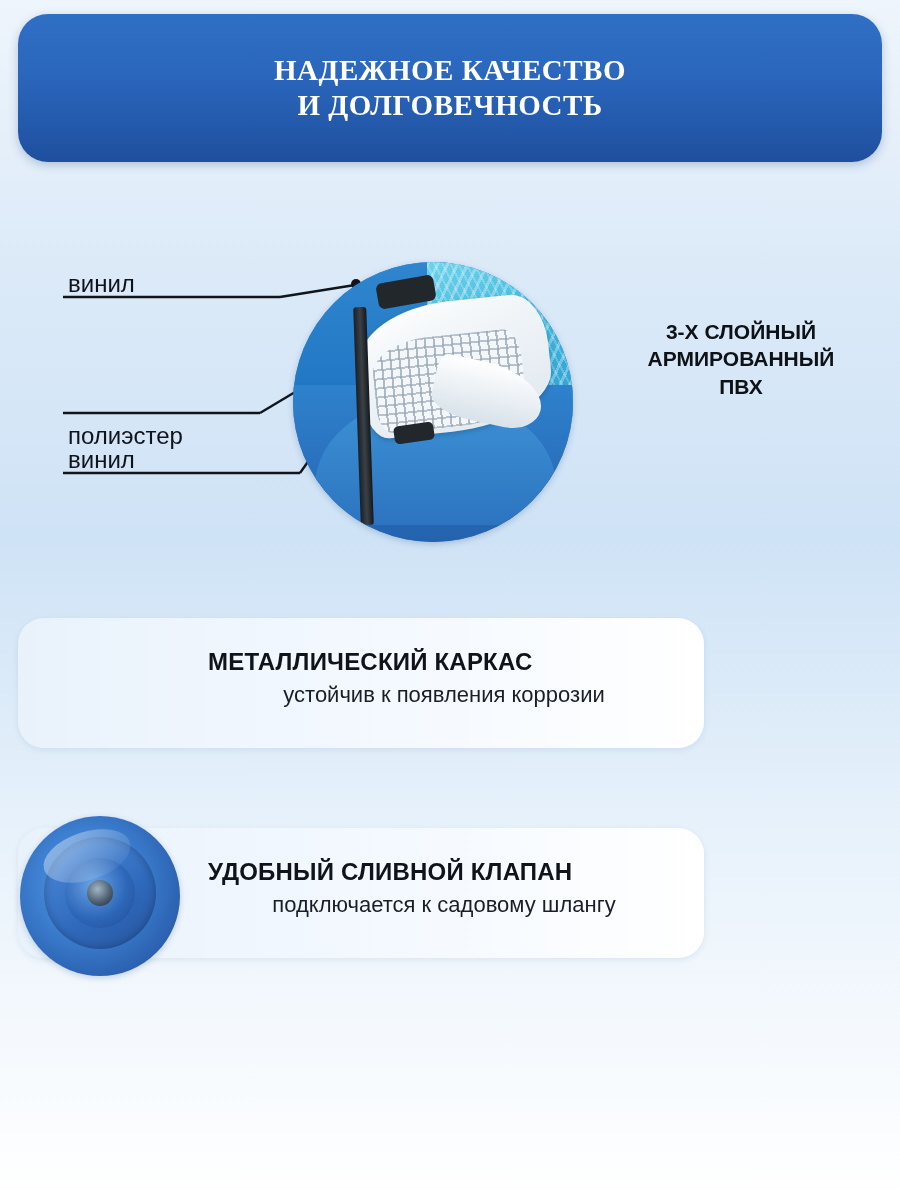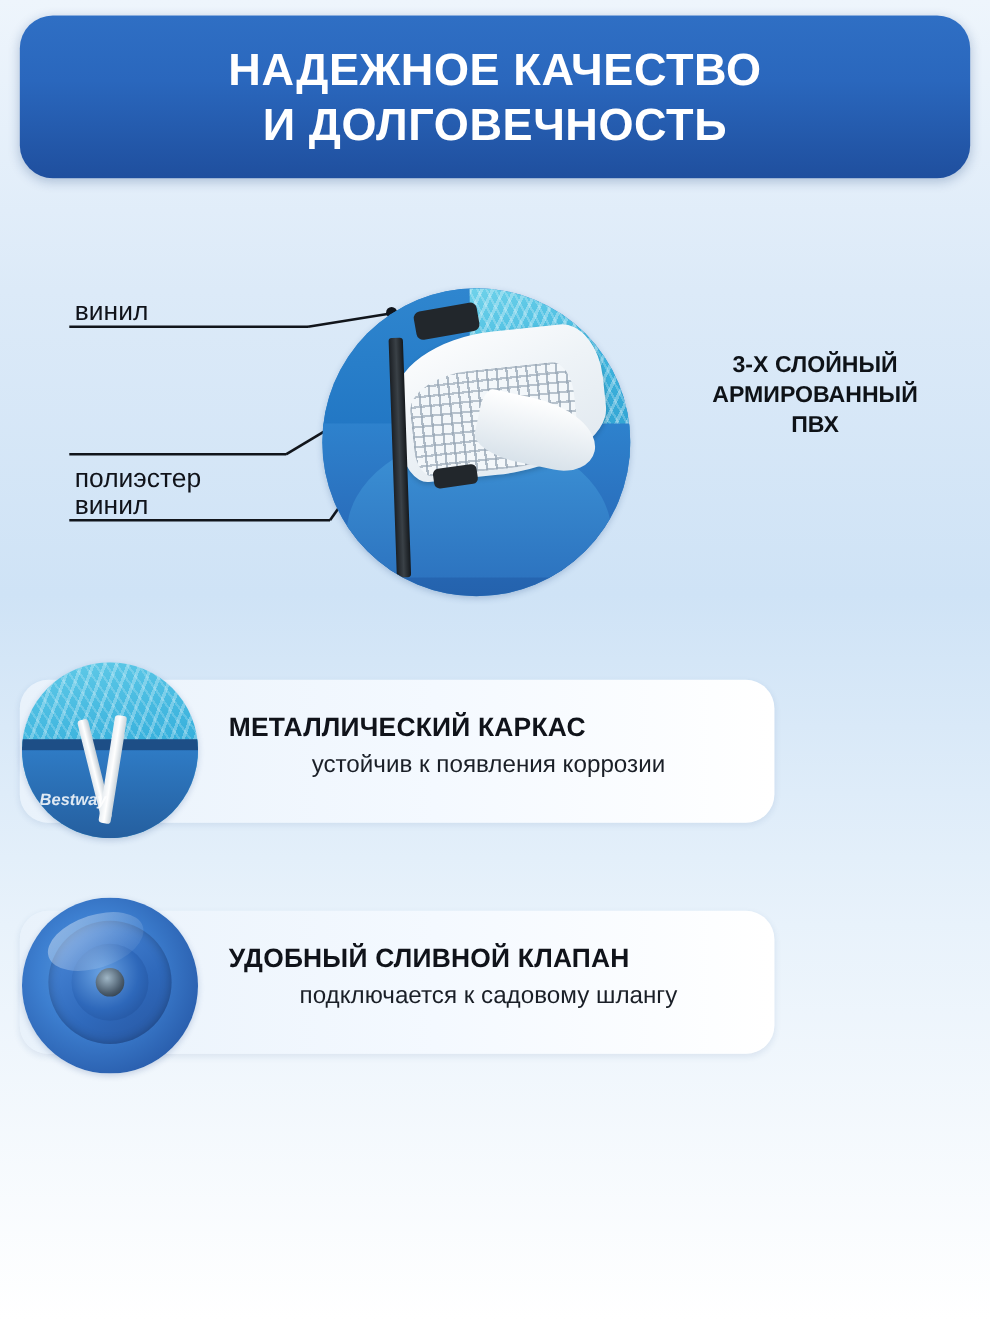--- a/index.html
+++ b/index.html
@@ -24,27 +24,28 @@
     border-radius: 30px;
     background: linear-gradient(180deg, #2f6fc4 0%, #2a67bd 40%, #1f4f9e 100%);
     box-shadow: 0 3px 10px rgba(20,60,120,0.25);
     display: flex;
     align-items: center;
     justify-content: center;
     text-align: center;
   }
   .banner-title {
     color: #ffffff;
-    font-size: 41px;
+    font-size: 29px;
     font-weight: bold;
     line-height: 1.22;
     letter-spacing: 0.5px;
     text-transform: uppercase;
     padding: 0 24px;
     white-space: pre-line;
+    font-family: Liberation Serif, serif;
   }
 
   
   .layers-section {
     position: absolute;
     left: 0;
     top: 200px;
     width: 756px;
     height: 360px;
   }
@@ -372,28 +373,20 @@
     <div class="pc-clamp"></div>
     <div class="pc-clamp2"></div>
   </div>
 
   <div class="pvc-text">3-х СЛОЙНЫЙ
 АРМИРОВАННЫЙ
 ПВХ</div>
 </section>
 
 <div class="feature f1">
-  <div class="feature-thumb">
-    <div class="th1-water"></div>
-    <div class="th1-wall"></div>
-    <div class="th1-rim"></div>
-    <div class="th1-leg2"></div>
-    <div class="th1-leg"></div>
-    <div class="th1-brand">Bestway</div>
-  </div>
   <div class="feature-text">
     <div class="feature-title">МЕТАЛЛИЧЕСКИЙ  КАРКАС</div>
     <div class="feature-sub">устойчив к появления коррозии</div>
   </div>
 </div>
 
 <div class="feature f2">
   <div class="feature-thumb">
     <div class="th2-bg"></div>
     <div class="th2-ring"></div>

